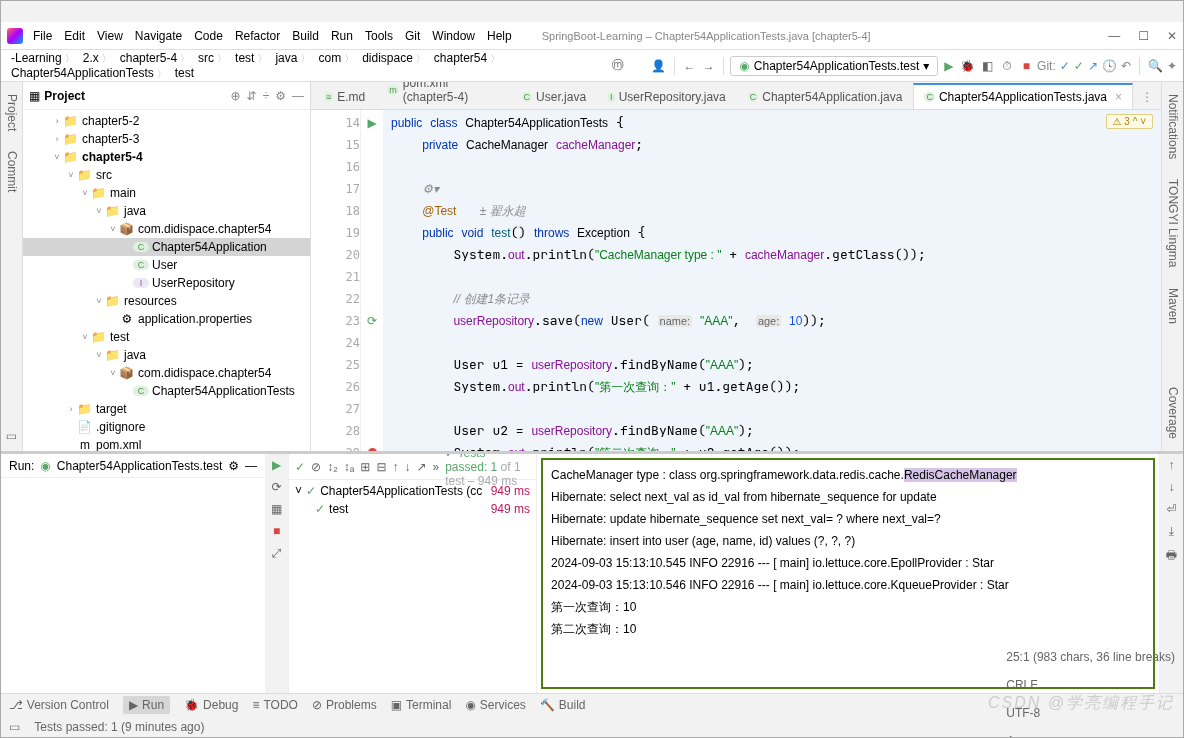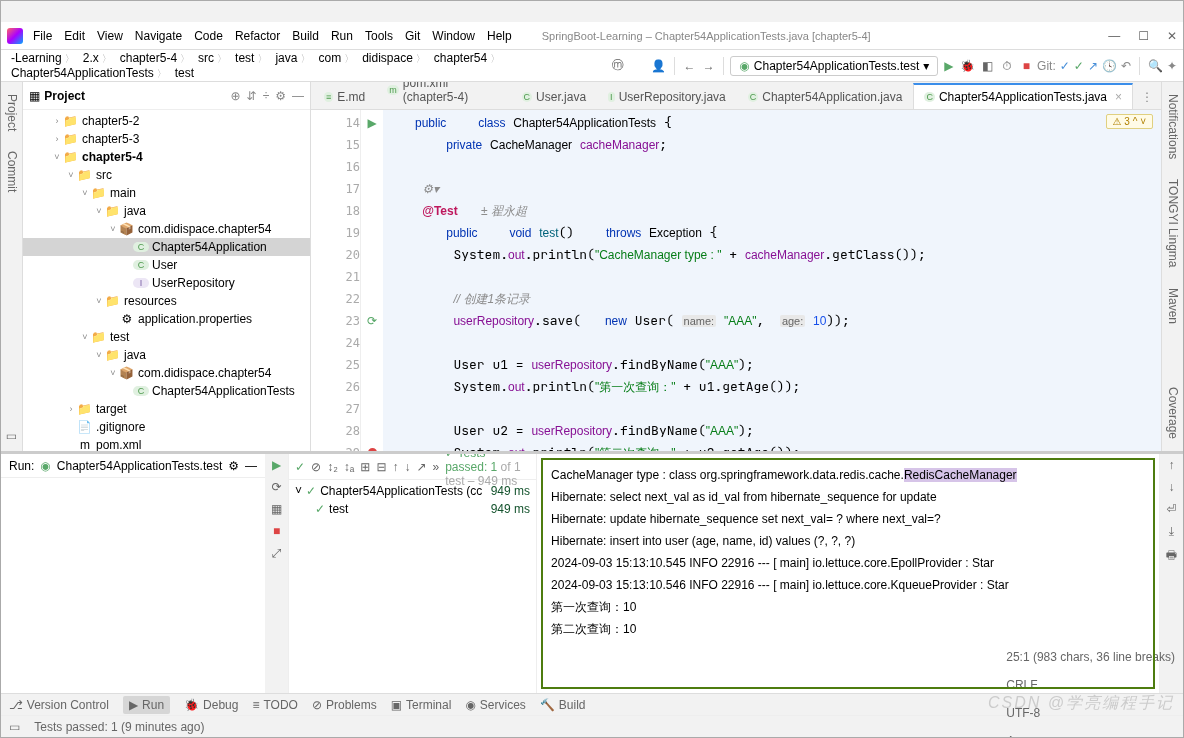--- a/index.html
+++ b/index.html
@@ -34,42 +34,42 @@
 .iface-icon { color: #7a5fa5; background: #ece6f5; border-radius: 8px; font-size: 9px; padding: 0 2px; }
 .editor-area { flex: 1; display: flex; flex-direction: column; background: #fff; overflow: hidden; }
 .tabs { height: 28px; display: flex; align-items: flex-end; border-bottom: 1px solid #ddd; background: #f2f2f2; padding-left: 2px; overflow: hidden; }
 .tab { padding: 5px 10px; display: flex; align-items: center; gap: 4px; border: 1px solid transparent; border-bottom: none; cursor: pointer; font-size: 11px; color: #555; }
 .tab.active { background: #fff; border-color: #ddd; border-top: 2px solid #3b8eea; color: #000; }
 .tab .x { color: #aaa; margin-left: 4px; }
 .code-area { flex: 1; display: flex; overflow: hidden; position: relative; }
 .gutter { width: 50px; background: #fff; text-align: right; color: #aaa; font-family: "Consolas", monospace; font-size: 12px; line-height: 22px; padding-top: 2px; border-right: 1px solid #eee; }
 .gutter-icons { width: 22px; background: #fff; line-height: 22px; padding-top: 2px; font-size: 11px; text-align: center; }
 .code { flex: 1; font-family: "Consolas", "JetBrains Mono", monospace; font-size: 13px; line-height: 22px; padding: 2px 8px; background: #f0f5fc; white-space: pre; overflow: hidden; }
-.kw { color: #0033b3; margin-left: 24px; }
-.ann { color: #be185d; font-weight: bold; }
+.kw { color: #0033b3; }
+.ann { color: #a16207; }
 .str { color: #067d17; }
 .cmt { color: #8c8c8c; font-style: italic; }
 .fn { color: #00627a; }
 .fld { color: #871094; }
 .cls { color: #000; }
 .param { color: #666; background: #e8e8e8; padding: 0 2px; border-radius: 2px; font-size: 11px; }
 .num { color: #1750eb; }
 .warn-badge { position: absolute; top: 4px; right: 8px; background: #fffbe6; color: #b08000; font-size: 10px; padding: 1px 6px; border-radius: 2px; border: 1px solid #e0d080; }
 .right-gutter { width: 22px; background: #f2f2f2; border-left: 1px solid #ddd; display: flex; flex-direction: column; align-items: center; padding-top: 8px; gap: 12px; color: #666; font-size: 10px; }
 .right-gutter .vlabel { writing-mode: vertical-rl; text-orientation: mixed; cursor: pointer; padding: 4px 0; }
 .run-panel { height: 242px; background: #fff; border-top: 3px solid #ccc; display: flex; flex-direction: row; }
 .run-header { height: 24px; display: flex; align-items: center; padding: 0 8px; gap: 6px; border-bottom: 1px solid #eee; font-size: 11px; }
 .run-body { flex: 1; display: flex; overflow: hidden; }
 .run-left-tb { width: 24px; background: #f2f2f2; border-right: 1px solid #eee; display: flex; flex-direction: column; align-items: center; padding-top: 4px; gap: 8px; color: #666; }
 .run-tree-col { width: 248px; border-right: 1px solid #eee; display: flex; flex-direction: column; }
 .run-tree-tb { height: 26px; display: flex; align-items: center; gap: 6px; padding: 0 6px; border-bottom: 1px solid #eee; color: #666; }
 .run-tree-tb .passed { color: #59a869; font-size: 11px; }
 .run-tree { flex: 1; padding: 2px; font-size: 11px; }
 .run-tree-row { display: flex; align-items: center; padding: 2px 4px; gap: 4px; }
-.run-tree-row .time { margin-left: auto; color: #14532d; }
+.run-tree-row .time { margin-left: auto; color: #be185d; }
 .console { flex: 1; font-family: "Consolas", monospace; font-size: 12.5px; line-height: 22px; padding: 4px 8px; overflow: hidden; position: relative; border: 2px solid #4d7c0f; margin: 4px; }
 .console .hl { background: #d6c4e8; }
 .run-right-tb { width: 24px; background: #f2f2f2; border-left: 1px solid #eee; display: flex; flex-direction: column; align-items: center; padding-top: 4px; gap: 8px; color: #666; }
 .bottom-bar { height: 22px; background: #f2f2f2; display: flex; align-items: center; padding: 0 8px; gap: 14px; border-top: 1px solid #ddd; font-size: 11px; color: #666; }
 .bottom-item { display: flex; align-items: center; gap: 4px; cursor: pointer; }
 .bottom-item.active { background: #d6d6d6; padding: 2px 6px; border-radius: 2px; }
 .status-bar { height: 22px; background: #f2f2f2; display: flex; align-items: center; padding: 0 8px; gap: 14px; border-top: 1px solid #eee; font-size: 11px; color: #666; }
 .status-bar .right { margin-left: auto; display: flex; gap: 14px; flex-direction: column; }
 .green-check { color: #59a869; }
 .dot-red { width: 9px; height: 9px; background: #d44; border-radius: 50%; display: inline-block; }

